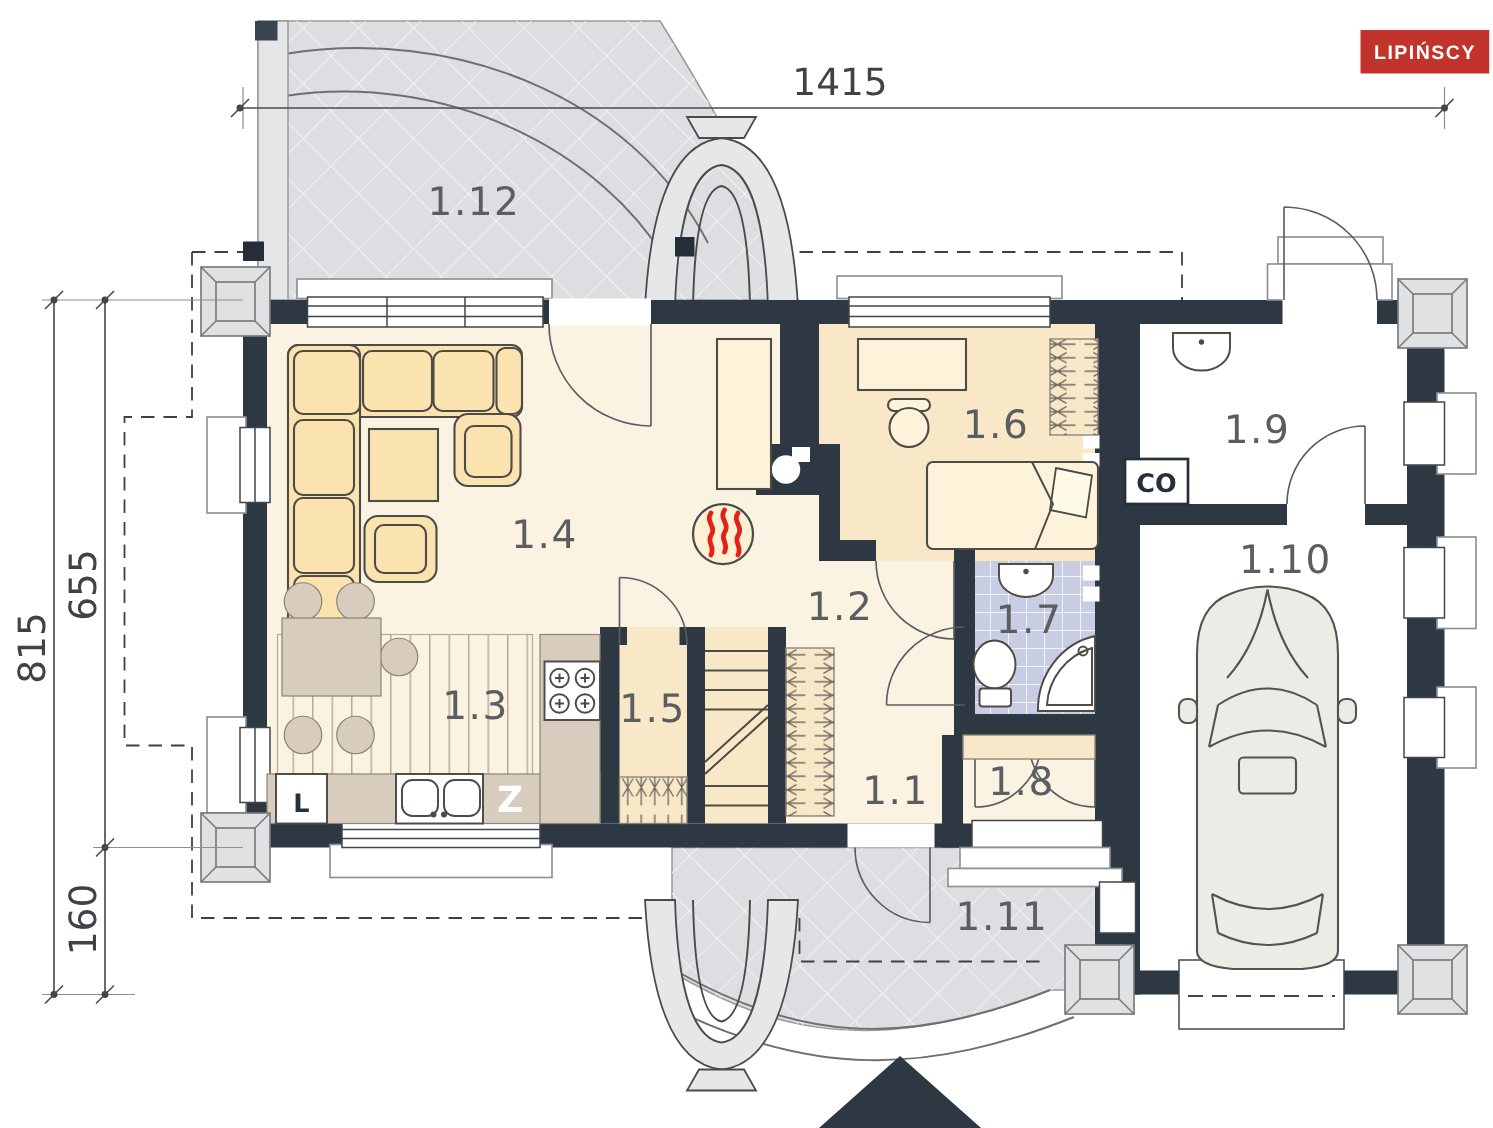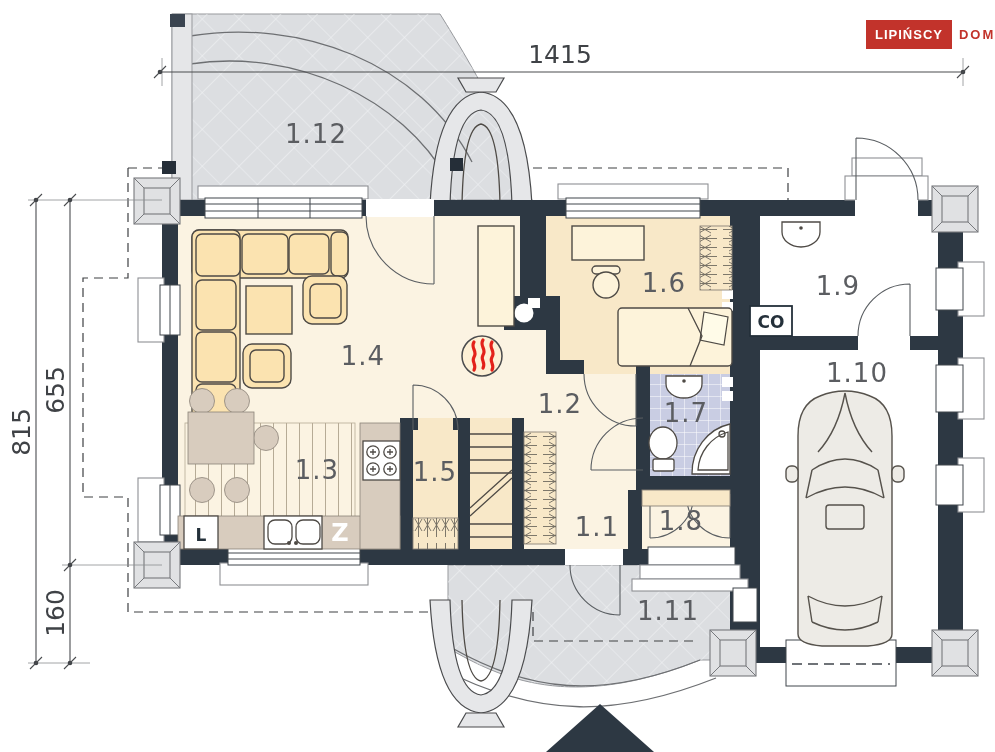--- a/index.html
+++ b/index.html
@@ -29,21 +29,21 @@
   .dash{stroke:#3e4043;stroke-width:1.2;stroke-dasharray:9 6;fill:none;}
   .dimline{stroke:#4a4c4f;stroke-width:1.1;fill:none;}
   .extline{stroke:#8c8e91;stroke-width:0.8;fill:none;}
   .roomlbl{font-size:26px;fill:var(--labeltext);letter-spacing:1px;text-anchor:middle;}
   .dimlbl{font-size:25px;fill:var(--dimtext);text-anchor:middle;}
   .mark{font-size:17px;font-weight:bold;fill:#24303a;text-anchor:middle;}
   .markw{font-size:24px;font-weight:bold;fill:#fff;text-anchor:middle;}
   .curve{stroke:#6d6f72;fill:none;stroke-width:1.3;}
   #logo{position:absolute;left:866px;top:20px;display:flex;align-items:stretch;
         font-family:"Liberation Sans",sans-serif;font-weight:bold;font-size:13px;letter-spacing:1px;}
-  #logo .box{background:var(--red);color:#fff;padding:7px 9px;}
+  #logo .box{background:var(--red);color:#fff;padding:7px 9px;margin-left:41px;}
   #logo .domy{color:var(--red);padding:7px 0 7px 7px;letter-spacing:2px;background:#fff;}
 </style>
 </head>
 <body>
 
 <div id="stage">
 <svg width="995" height="752" viewBox="0 0 995 752">
   <defs>
     <pattern id="hatch" width="26" height="26" patternUnits="userSpaceOnUse" patternTransform="rotate(45)">
       <path d="M0 0H26M0 0V26" stroke="#f0f2f4" stroke-width="1.2"></path>

